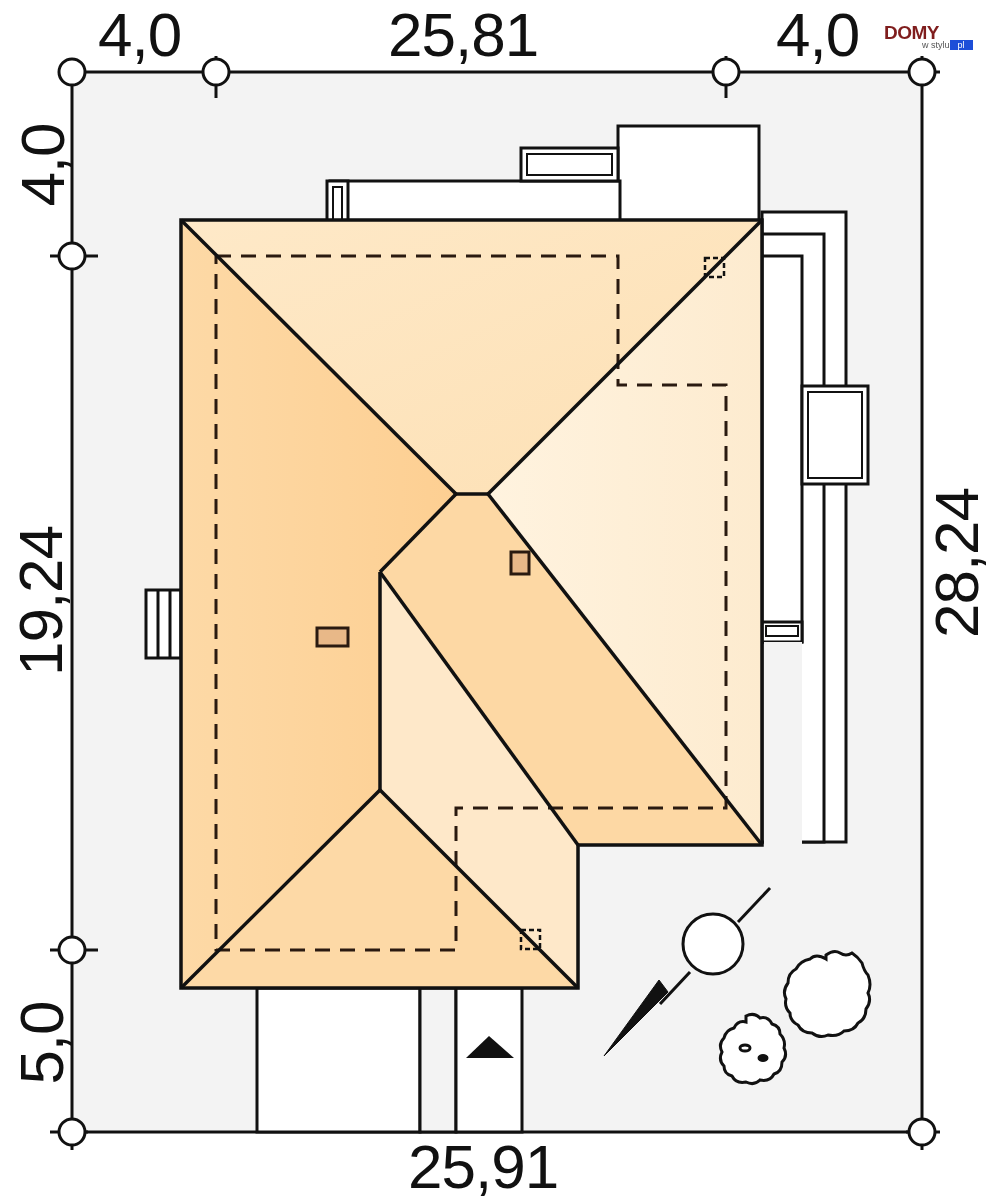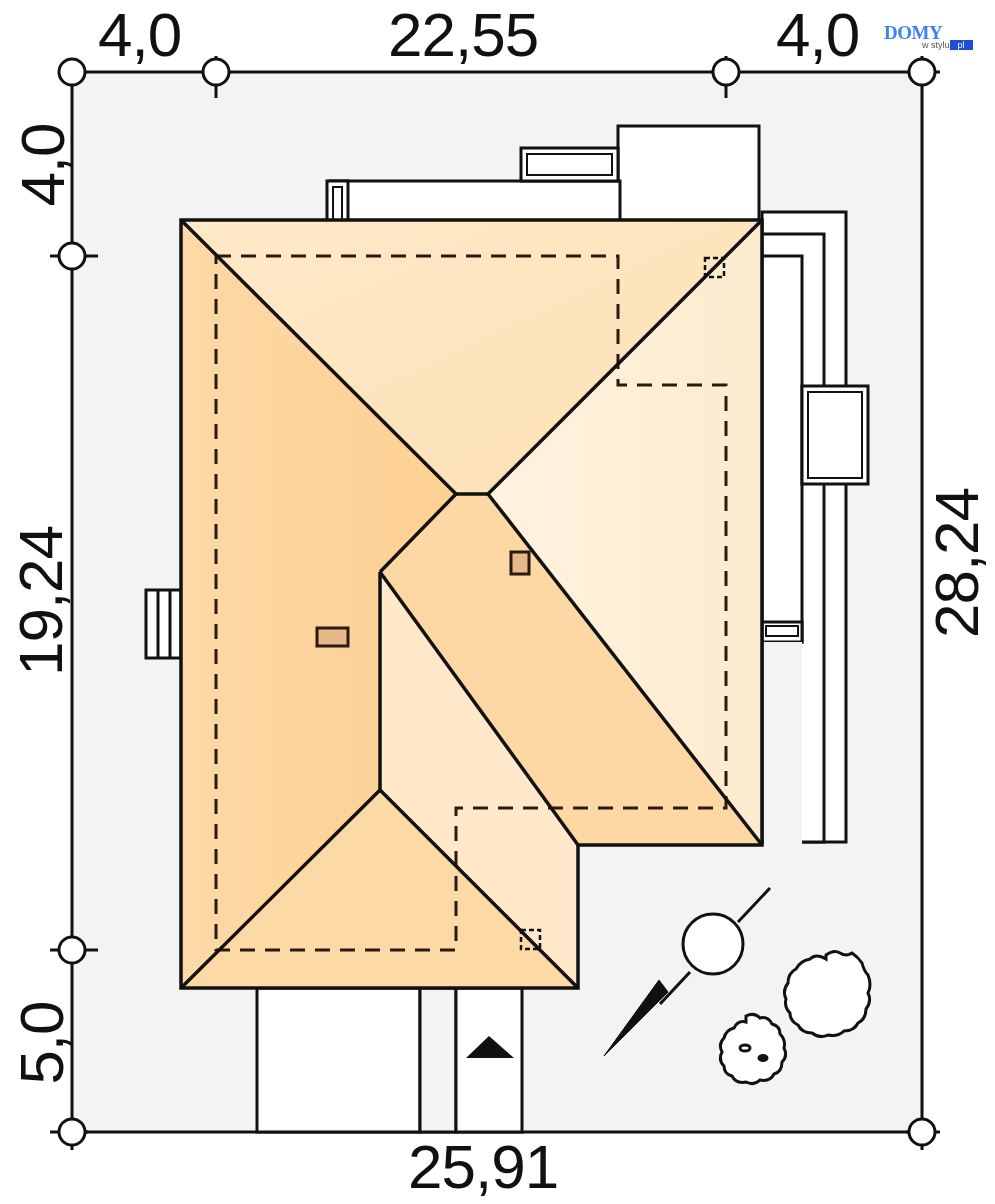--- a/index.html
+++ b/index.html
@@ -1,21 +1,21 @@
 <!DOCTYPE html>
 <html><head>
 <meta charset="utf-8">
 <style>
   html, body { margin: 0; padding: 0; background: #ffffff; }
   body { width: 995px; height: 1204px; position: relative; overflow: hidden; font-family: "Liberation Sans", "DejaVu Sans", sans-serif; }
   #plan { position: absolute; left: 0; top: 0; }
   .dim-label { position: absolute; font-family: "Liberation Sans", "DejaVu Sans", sans-serif; color: #111; font-size: 62px; line-height: 1; letter-spacing: -1px; white-space: nowrap; }
   .dim-v { transform-origin: center center; transform: rotate(-90deg); }
   .logo { position: absolute; left: 884px; top: 22px; width: 90px; height: 40px; }
-  .logo-main { position: absolute; left: 0; top: 0; font-family: Liberation Serif, serif; font-weight: bold; font-size: 19px; color: #3b82f6; letter-spacing: -0.5px; }
+  .logo-main { position: absolute; left: 0; top: 0; font-family: Liberation Sans, sans-serif; font-weight: bold; font-size: 19px; color: #7f1d1d; letter-spacing: -0.5px; }
   .logo-sub { position: absolute; left: 38px; top: 18px; font-family: "Liberation Sans", "DejaVu Sans", sans-serif; font-size: 9px; color: #555; }
   .logo-pl { background: #1d4ed8; color: #fff; padding: 0 8px; font-size: 9px; }
 </style>
 </head>
 <body>
 
 <svg id="plan" width="995" height="1204" viewBox="0 0 995 1204" xmlns="http://www.w3.org/2000/svg">
   <defs>
     <linearGradient id="gLeft" x1="0" y1="0" x2="1" y2="0">
       <stop offset="0" stop-color="#fdd9a6"></stop>
@@ -154,21 +154,21 @@
 
   <g stroke="#111" stroke-width="3" fill="#fff">
     <path d="M826,955 q8,-6 14,-2 q6,4 12,0 q6,4 10,10 q2,8 6,12 q4,10 0,18 q4,8 -2,16 q0,10 -8,14 q-4,8 -14,8 q-6,6 -16,4 q-8,4 -16,-2 q-10,0 -14,-8 q-8,-4 -8,-12 q-6,-6 -4,-14 q-4,-8 2,-16 q0,-10 8,-14 q4,-8 14,-10 q6,-6 16,0 z"></path>
     <path d="M746,1016 q8,-4 14,2 q8,-2 12,6 q8,2 8,10 q6,6 4,14 q4,8 -2,14 q0,10 -8,12 q-4,8 -14,6 q-6,6 -14,2 q-10,2 -14,-6 q-8,-2 -8,-10 q-6,-6 -2,-14 q-4,-8 2,-14 q2,-8 10,-10 q4,-8 12,-6 z"></path>
     <ellipse cx="745" cy="1048" rx="5" ry="3"></ellipse>
     <ellipse cx="763" cy="1058" rx="4" ry="2.5" fill="#111"></ellipse>
   </g>
 </svg>
 
 <div class="dim-label" style="left:98px; top:4px;">4,0</div>
-<div class="dim-label" style="left:388px; top:4px;">22,55</div>
+<div class="dim-label" style="left:388px; top:4px;">25,81</div>
 <div class="dim-label" style="left:776px; top:4px;">4,0</div>
 
 <div class="dim-label dim-v" style="left:-2px; top:134px; width:90px; text-align:center;">4,0</div>
 <div class="dim-label dim-v" style="left:-44px; top:570px; width:170px; text-align:center;">19,24</div>
 <div class="dim-label dim-v" style="left:-8px; top:1012px; width:100px; text-align:center;">5,0</div>
 
 <div class="dim-label dim-v" style="left:872px; top:532px; width:170px; text-align:center;">28,24</div>
 
 <div class="dim-label" style="left:408px; top:1136px;">25,91</div>
 

